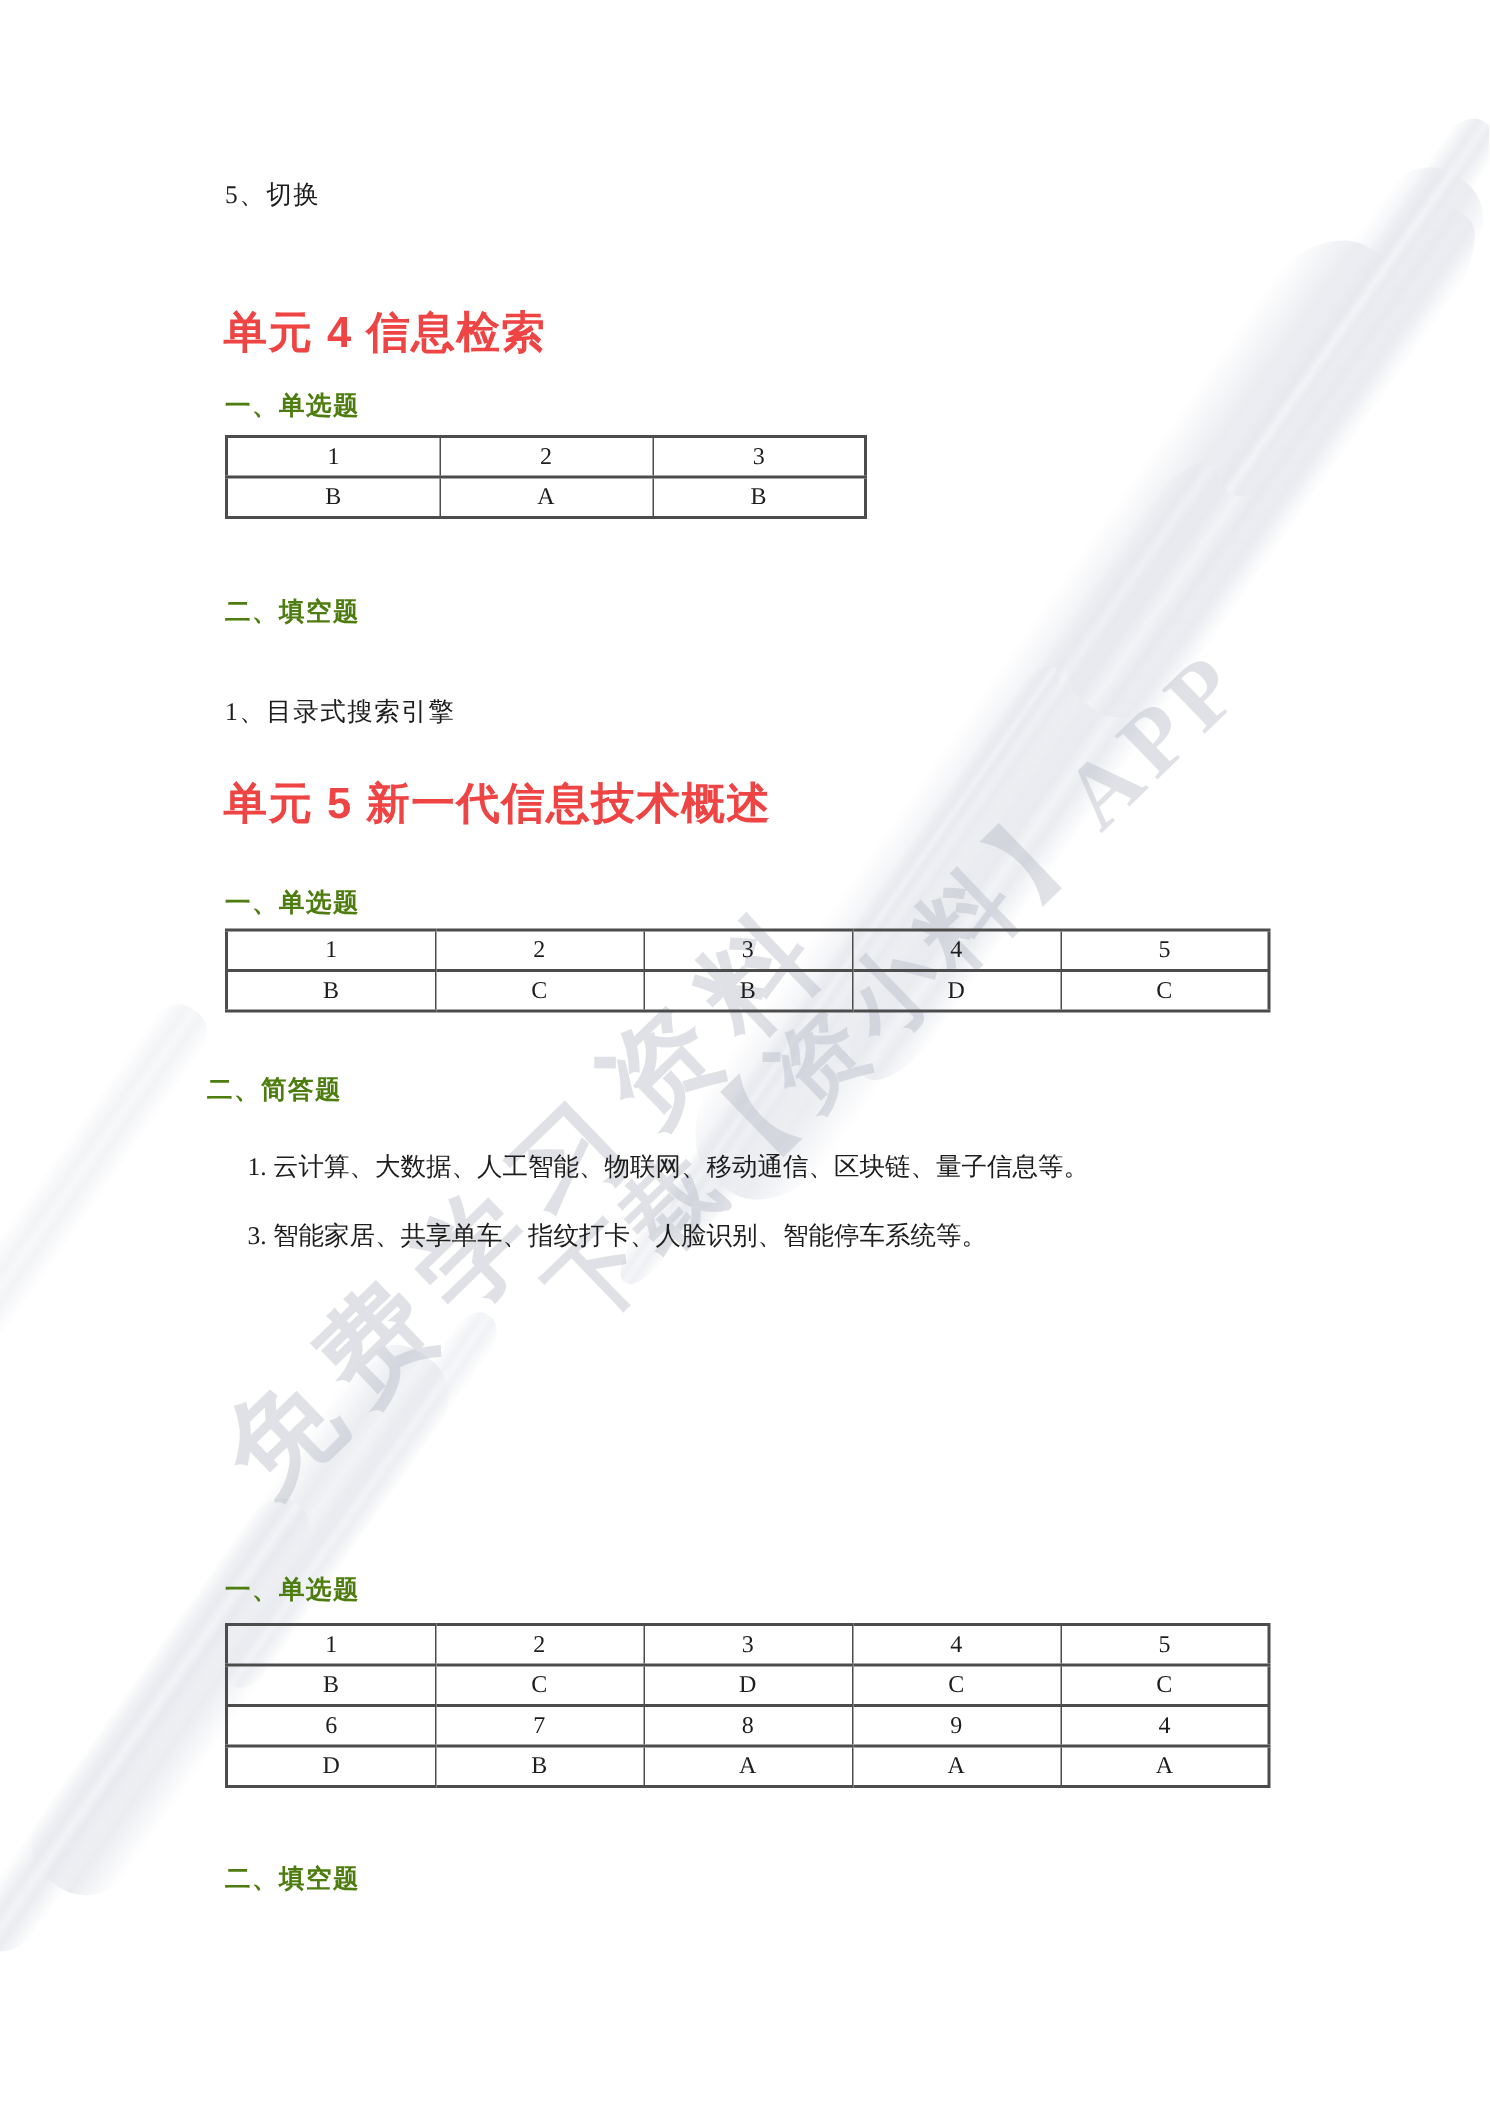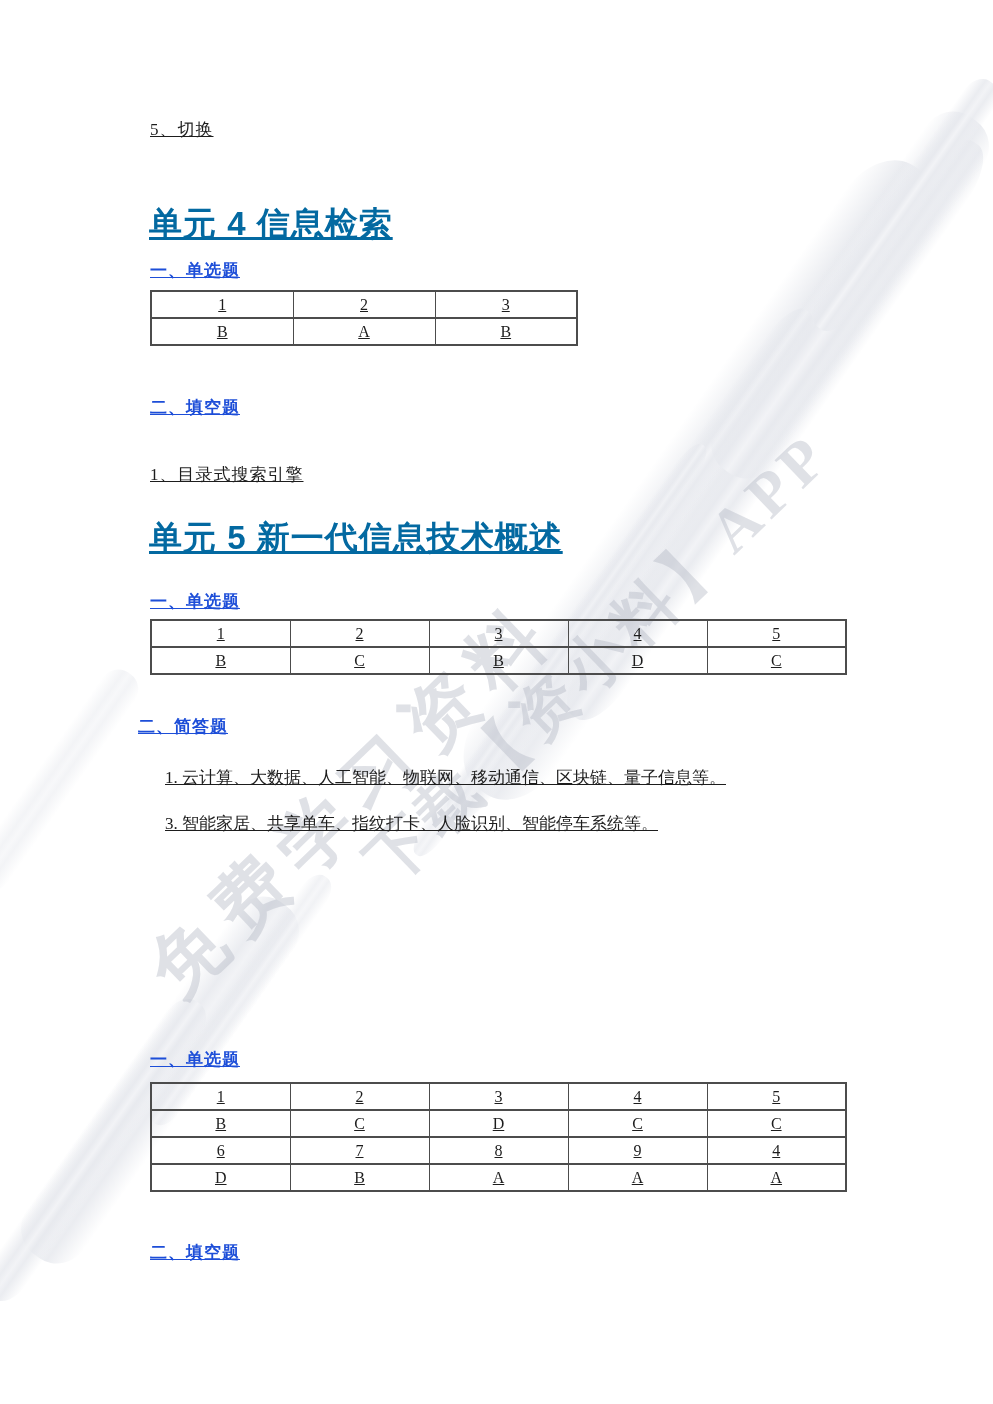--- a/index.html
+++ b/index.html
@@ -30,35 +30,35 @@
     transform:translate(-50%,-50%) rotate(-44deg);
     white-space:nowrap;
     font-family:"Liberation Serif","DejaVu Serif",serif;
     font-weight:700;
     pointer-events:none;
     user-select:none;
   }
   .wm-line1{font-size:74px;letter-spacing:14px;}
   .wm-line2{font-size:62px;letter-spacing:6px;}
   
-  .abs{position:absolute;text-decoration:underline;}
+  .abs{position:absolute;}
   .intro{font-size:17px;letter-spacing:1px;}
   .unit-title{
     font-family:"Liberation Sans","DejaVu Sans",sans-serif;
     font-weight:700;
-    font-size:33px;
+    font-size:29px;
     letter-spacing:1px;
-    color:#0369a1;
+    color:#ef4444;
   }
   .sec-label{
     font-family:"Liberation Sans","DejaVu Sans",sans-serif;
     font-weight:700;
     font-size:17px;
     letter-spacing:1px;
-    color:#1d4ed8;
+    color:#4d7c0f;
   }
   table.ans{
     border-collapse:collapse;
     table-layout:fixed;
     border:2px solid #4c4c4c;
   }
   table.ans td{
     border:1px solid #4c4c4c;
     border-top-width:2px;
     border-bottom-width:2px;

